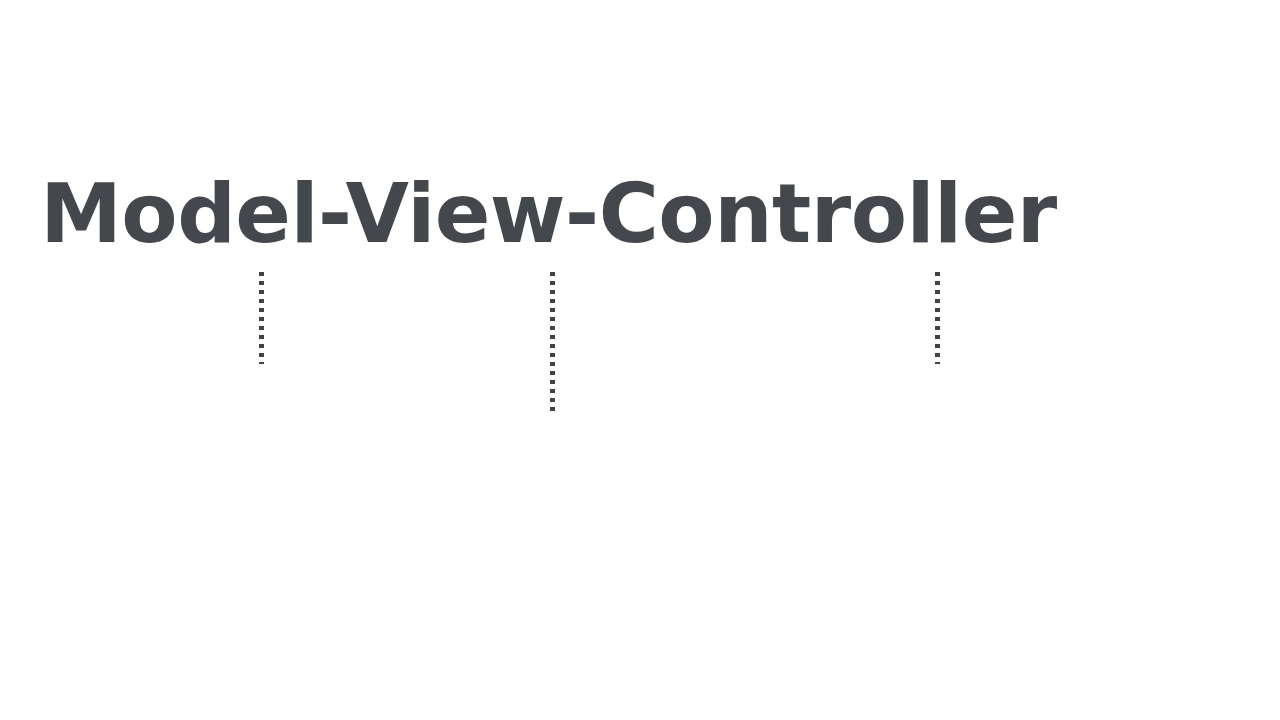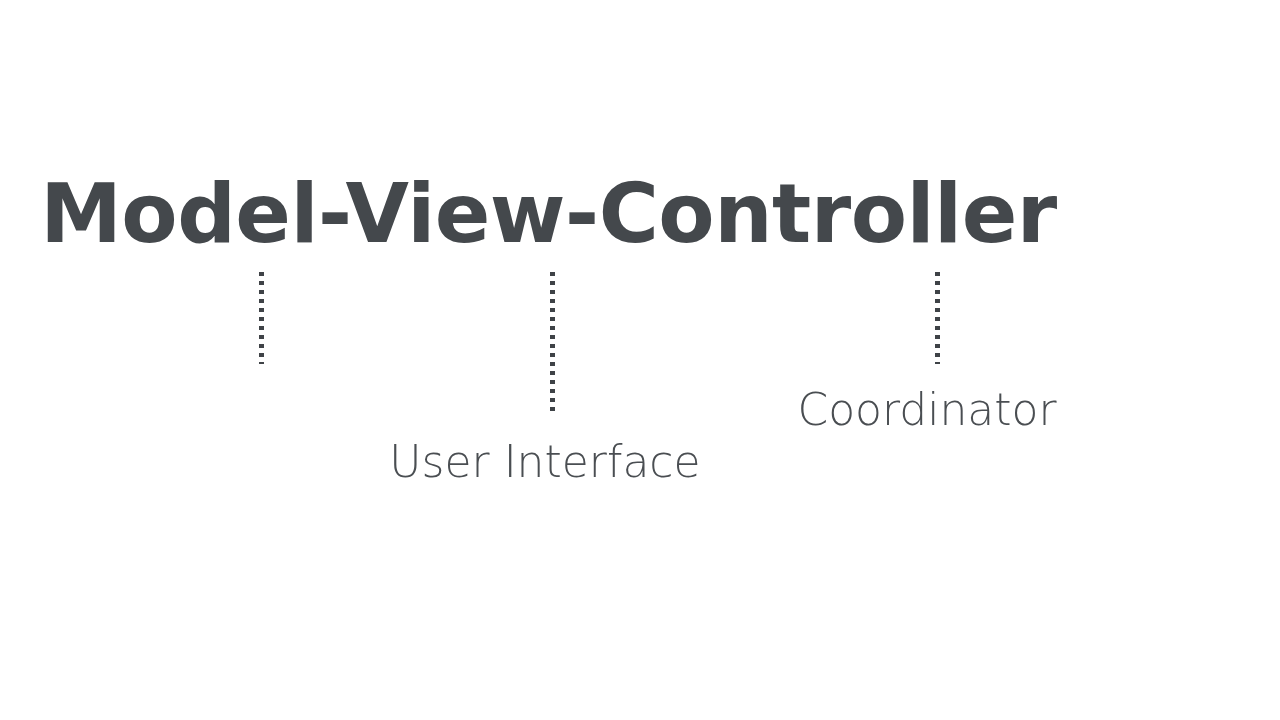--- a/index.html
+++ b/index.html
@@ -105,17 +105,15 @@
 
   <div class="title">Model-View-Controller</div>
 
   <div class="connector connector-left"></div>
 
   <div class="connector connector-middle"></div>
 
   <div class="connector connector-right"></div>
 
 
-  <div class="label label-ui">User Interface</div>
 
-  <div class="label label-coordinator">Coordinator</div>
 
 </div>
 
 </body></html>

